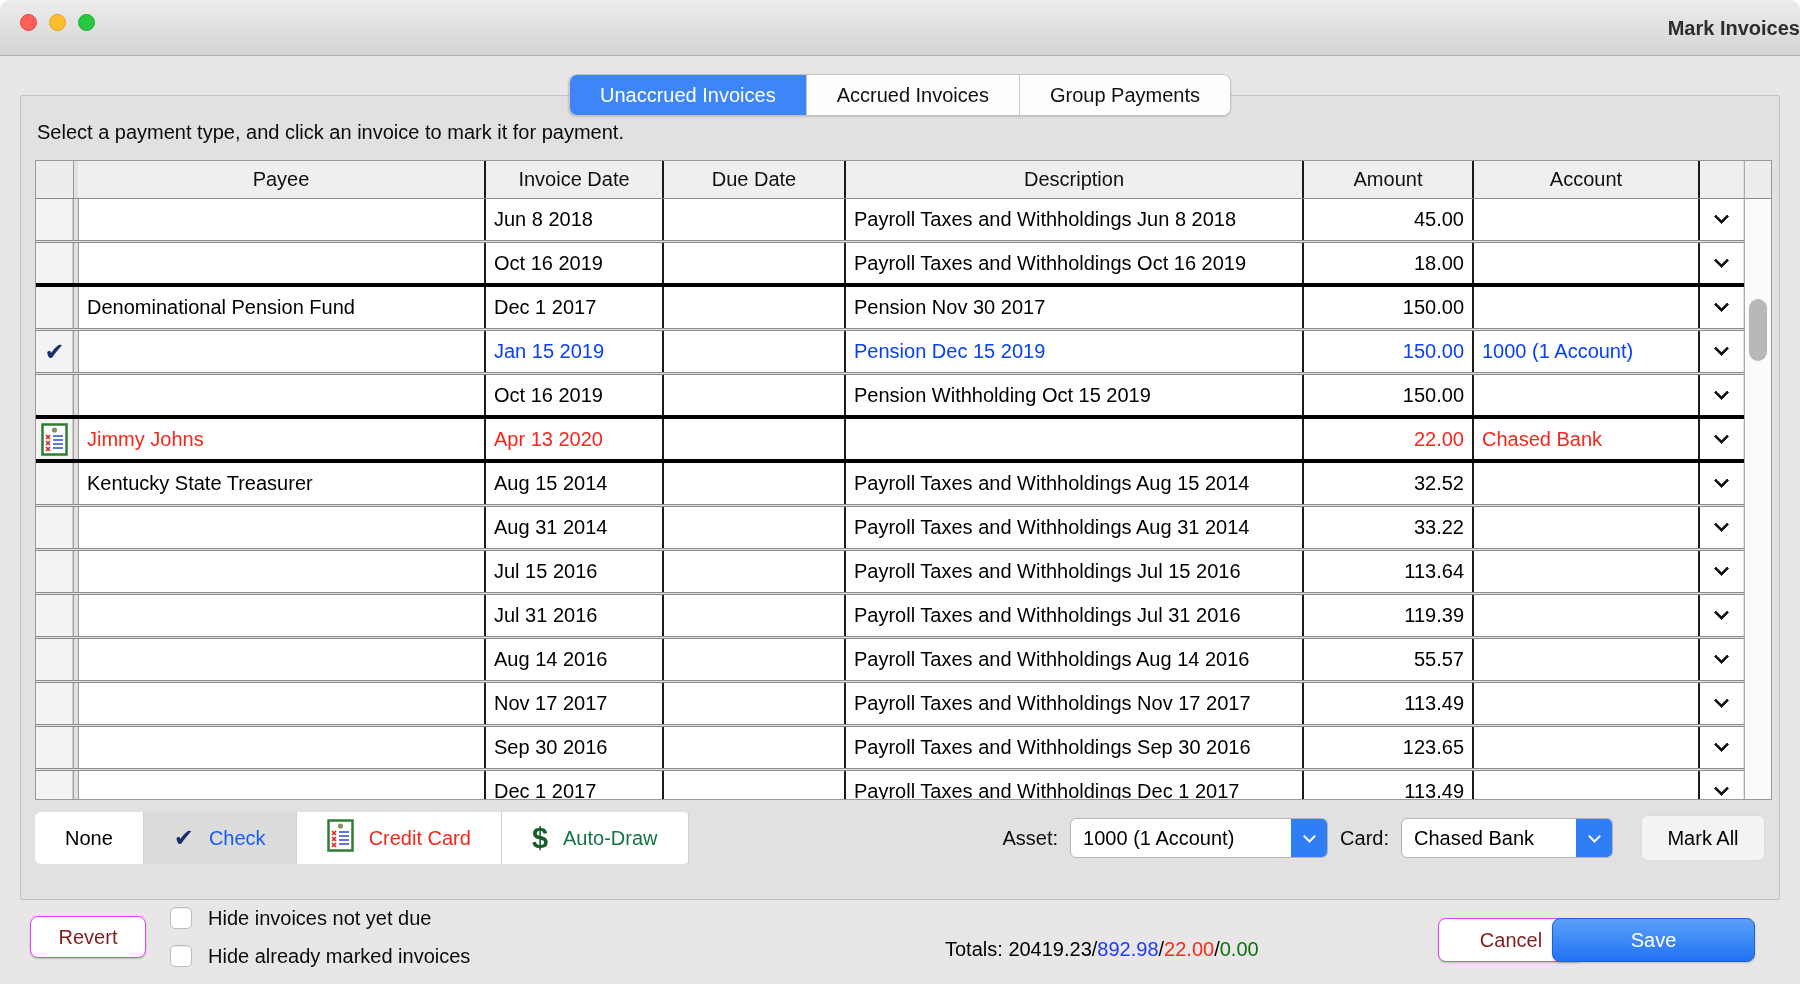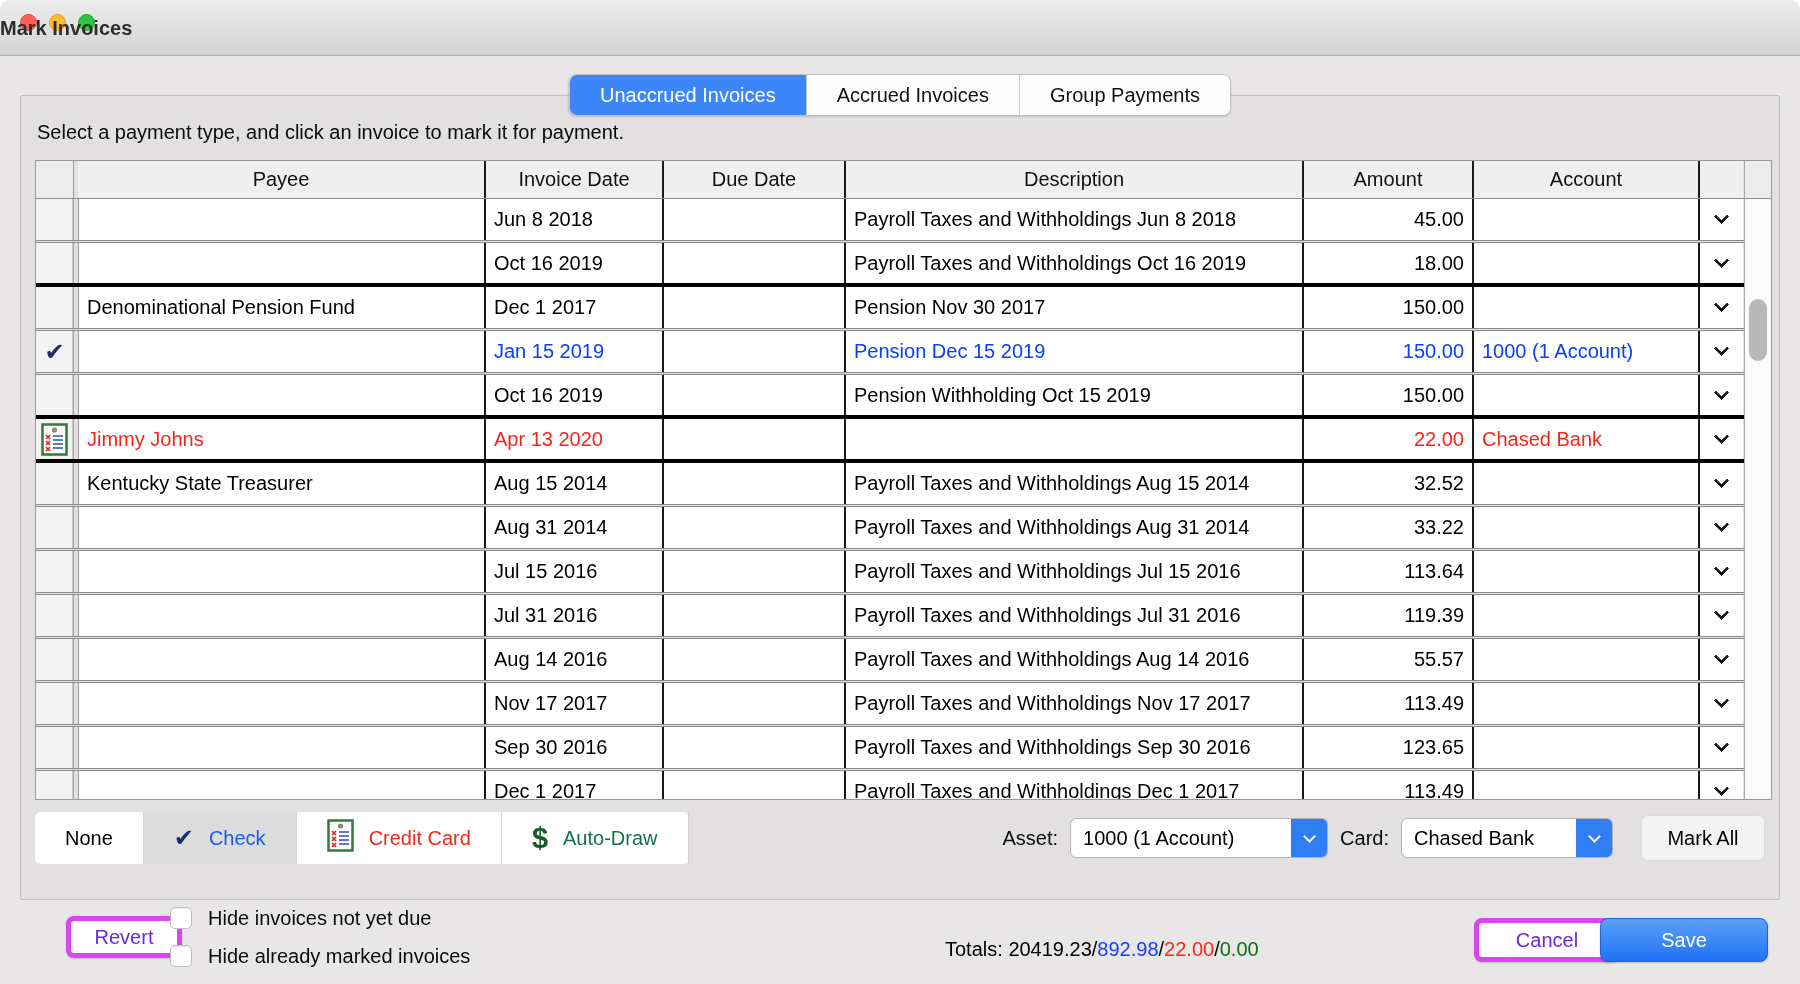--- a/index.html
+++ b/index.html
@@ -6,21 +6,21 @@
   *{box-sizing:border-box;font-family:"Liberation Sans",sans-serif;}
   .window{position:relative;width:1800px;height:984px;background:#e8e6e6;border-radius:10px 10px 0 0;overflow:hidden;}
 
   
   .titlebar{position:relative;height:56px;background:linear-gradient(#ededed,#d5d3d3);border-bottom:1px solid #b2b0b0;}
   .lights{position:absolute;left:20px;top:14px;display:flex;gap:12px;}
   .light{width:17px;height:17px;border-radius:50%;}
   .light.red{background:#ff5f57;border:1px solid #e24640;}
   .light.yellow{background:#febc2e;border:1px solid #dfa023;}
   .light.green{background:#28c840;border:1px solid #1dad32;}
-  .win-title{position:absolute;left:0;right:0;top:0;height:56px;line-height:56px;text-align:left;font-size:20px;font-weight:600;color:#2d2d2d;}
+  .win-title{position:absolute;left:0;right:0;top:0;height:56px;line-height:56px;text-align:right;font-size:20px;font-weight:600;color:#2d2d2d;}
 
   
   .tabs{position:absolute;left:50%;transform:translateX(-50%);top:74px;display:flex;border:1px solid #c3c1c1;border-radius:8px;overflow:hidden;background:#fff;box-shadow:0 1px 2px rgba(0,0,0,.15);z-index:3;}
   .tab{height:40px;line-height:40px;padding:0 30px;font-size:20px;color:#111;background:#fdfdfd;border-right:1px solid #c9c7c7;cursor:default;}
   .tab:last-child{border-right:none;}
   .tab.selected{background:#3d86f7;color:#fff;}
 
   
   .panel{position:absolute;left:20px;top:95px;width:1760px;height:805px;background:#e2e0e0;border:1px solid #c2c0c0;border-radius:2px;}
   .instruction{position:absolute;left:16px;top:25px;font-size:20px;color:#0b0b0b;}
@@ -71,24 +71,24 @@
   .combo{display:flex;height:40px;border:1px solid #b5b3b3;border-radius:6px;overflow:hidden;background:#fff;}
   .combo .val{padding:0 12px;font-size:20px;line-height:38px;white-space:nowrap;overflow:hidden;flex:1;color:#000;}
   .combo .cap{width:36px;background:#2f7ef6;display:flex;align-items:center;justify-content:center;}
   .chev-white{display:inline-block;width:9px;height:9px;border-right:2.5px solid #fff;border-bottom:2.5px solid #fff;transform:rotate(45deg);margin-top:-4px;}
   .combo.asset{width:258px;}
   .combo.card{width:212px;}
   .markall{margin-left:16px;width:124px;height:46px;background:#f4f3f3;border:1px solid #dddbdb;border-radius:7px;font-size:20px;color:#000;display:flex;align-items:center;justify-content:center;}
 
   
   .btn{position:absolute;display:flex;align-items:center;justify-content:center;font-size:20px;border-radius:8px;cursor:default;}
-  .btn.white{background:#ffffff;border:5px solid #d946ef;box-shadow:0 1px 2px rgba(0,0,0,.18);color:#6d28d9;margin-left:36px;}
+  .btn.white{background:#ffffff;border:1px solid #d946ef;box-shadow:0 1px 2px rgba(0,0,0,.18);color:#7f1d1d;}
   .revert{left:30px;top:916px;width:116px;height:42px;}
   .cancel{left:1438px;top:918px;width:146px;height:44px;text-align:center;}
-  .save{left:1600px;top:918px;width:168px;height:44px;background:linear-gradient(#5aa0f8,#2172f5);color:#fff;border:1px solid #1e63d6;box-shadow:0 1px 2px rgba(0,0,0,.2);}
+  .save{left:1552px;top:918px;width:203px;height:44px;background:linear-gradient(#5aa0f8,#2172f5);color:#fff;border:1px solid #1e63d6;box-shadow:0 1px 2px rgba(0,0,0,.2);}
   .checks{position:absolute;left:170px;top:899px;}
   .checkrow{display:flex;align-items:center;gap:16px;height:38px;}
   .checkbox{width:22px;height:22px;background:#fff;border:1px solid #bdbbbb;border-radius:5px;box-shadow:inset 0 1px 1px rgba(0,0,0,.08);}
   .checklabel{font-size:20px;color:#0b0b0b;}
   .totals{position:absolute;left:945px;top:938px;font-size:20px;color:#000;white-space:nowrap;}
   .t-blue{color:#1a3cff;}
   .t-red{color:#fb2a17;}
   .t-green{color:#0b720b;}
 </style>
 </head>

